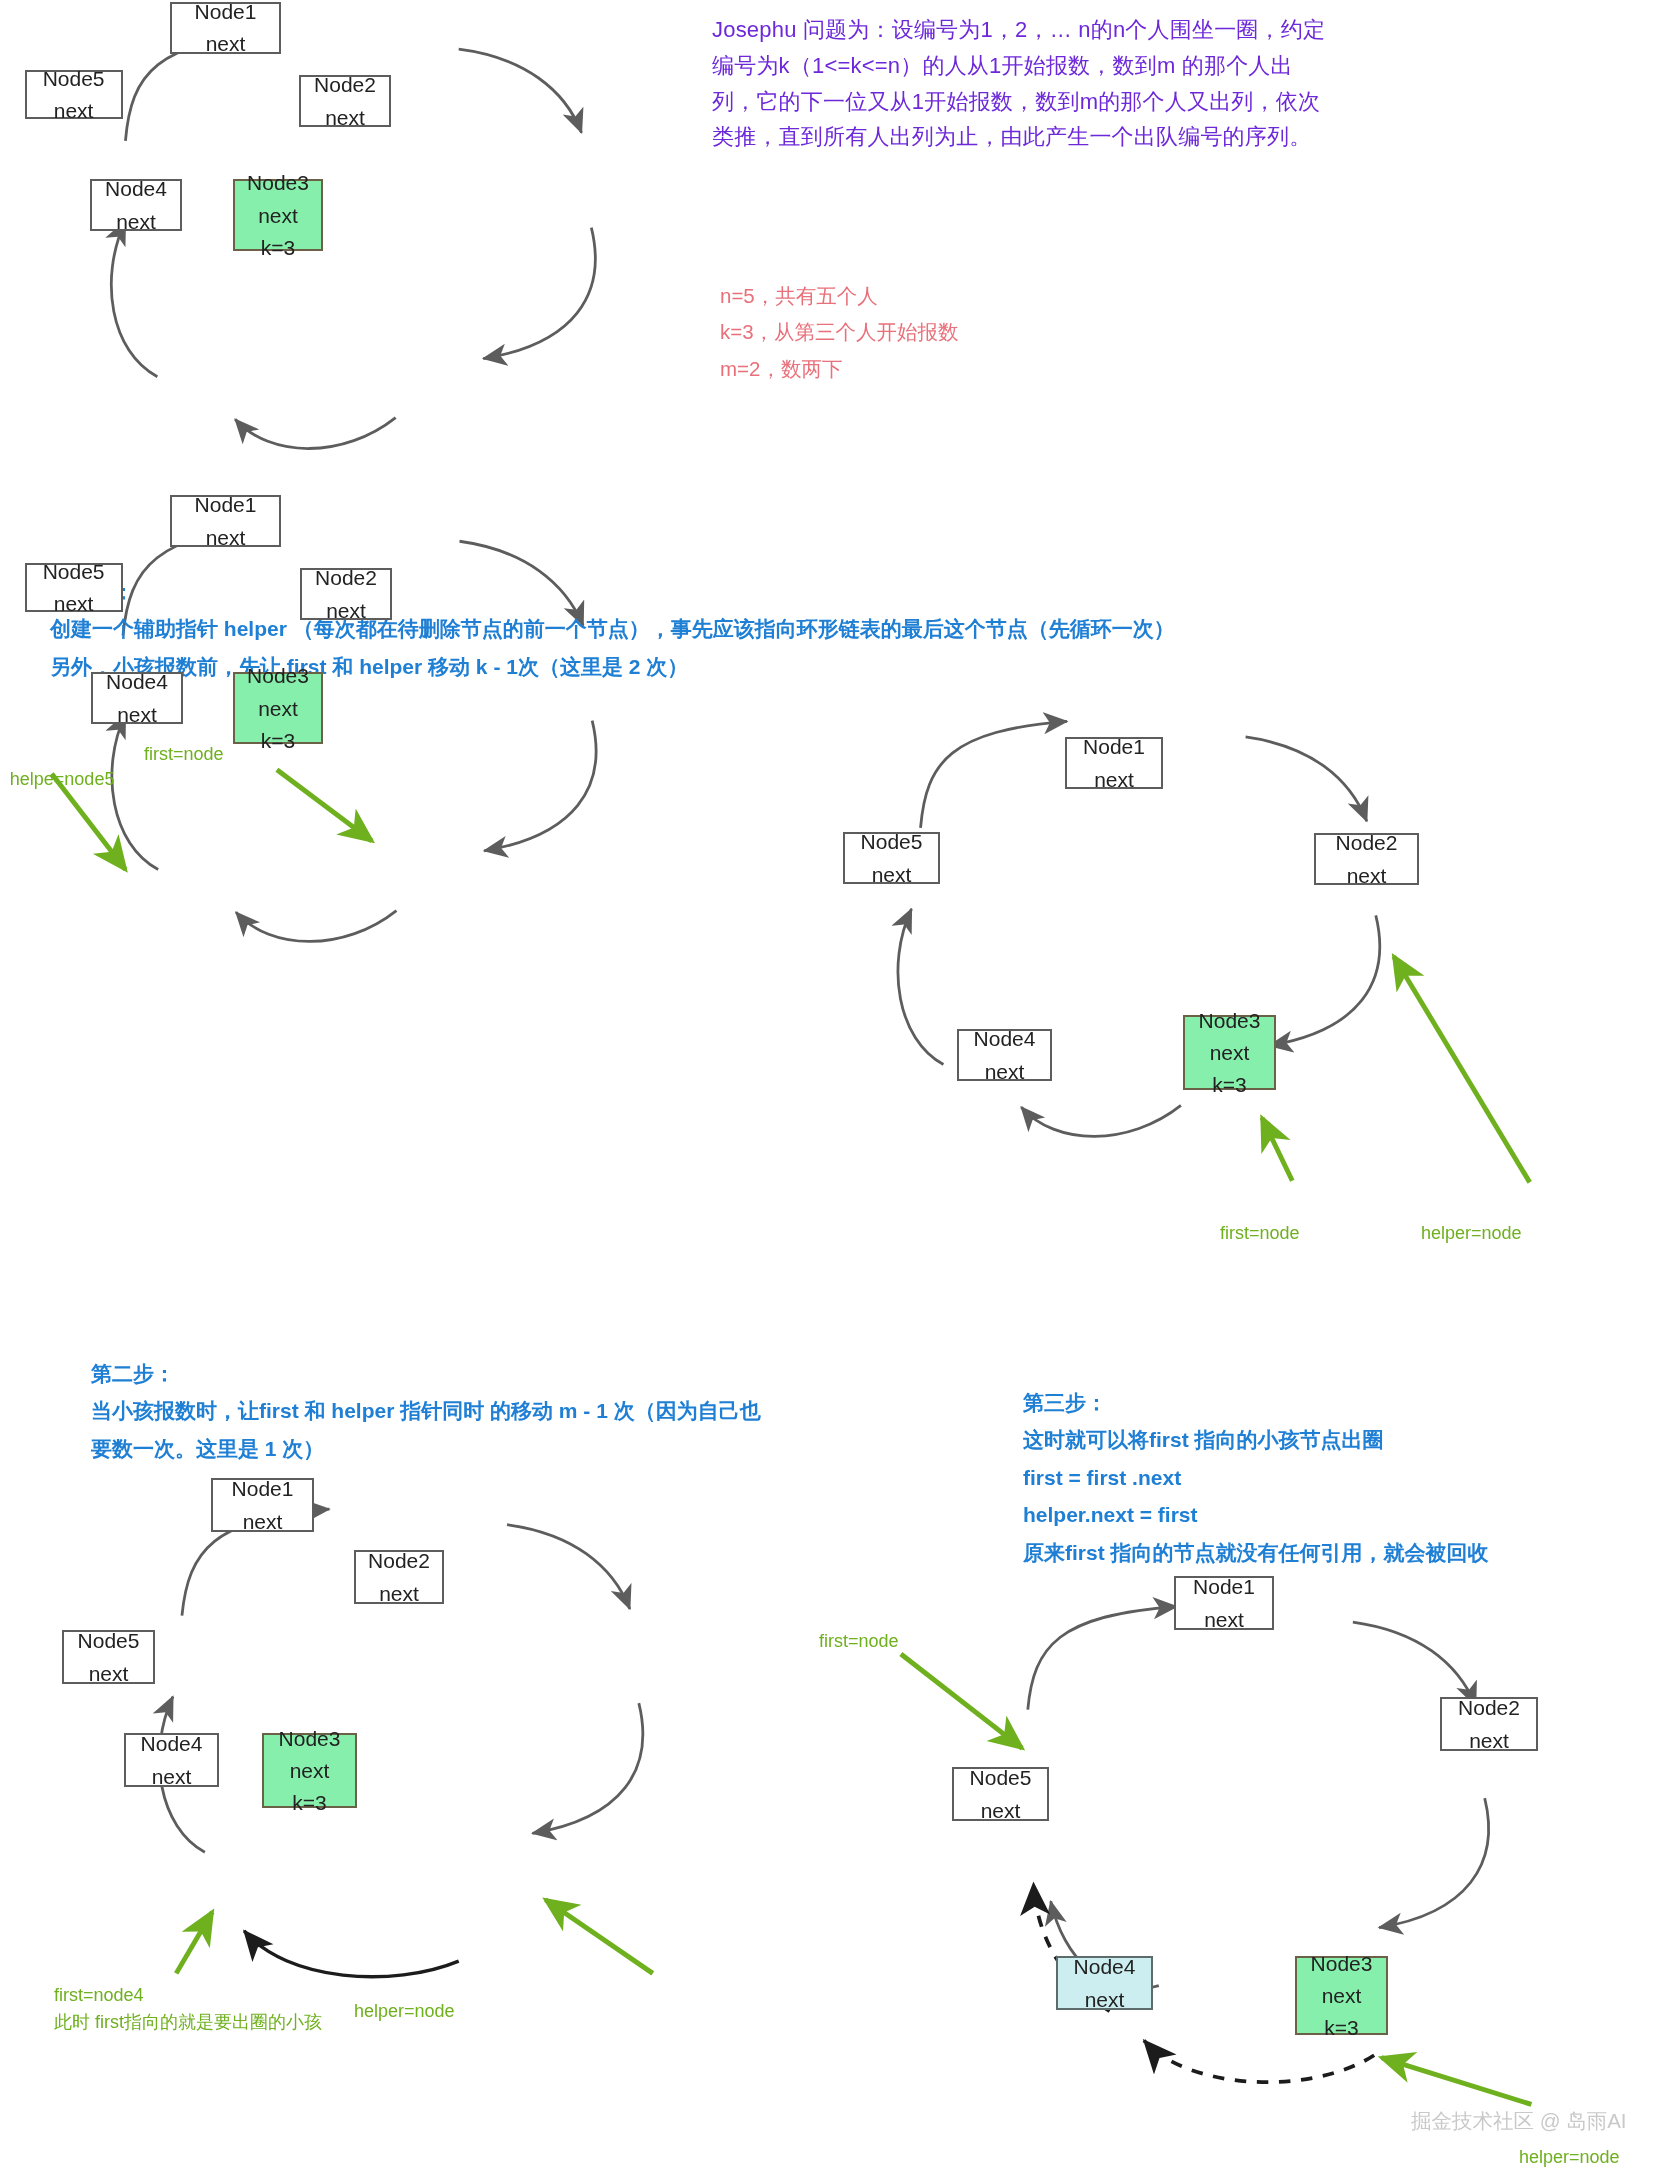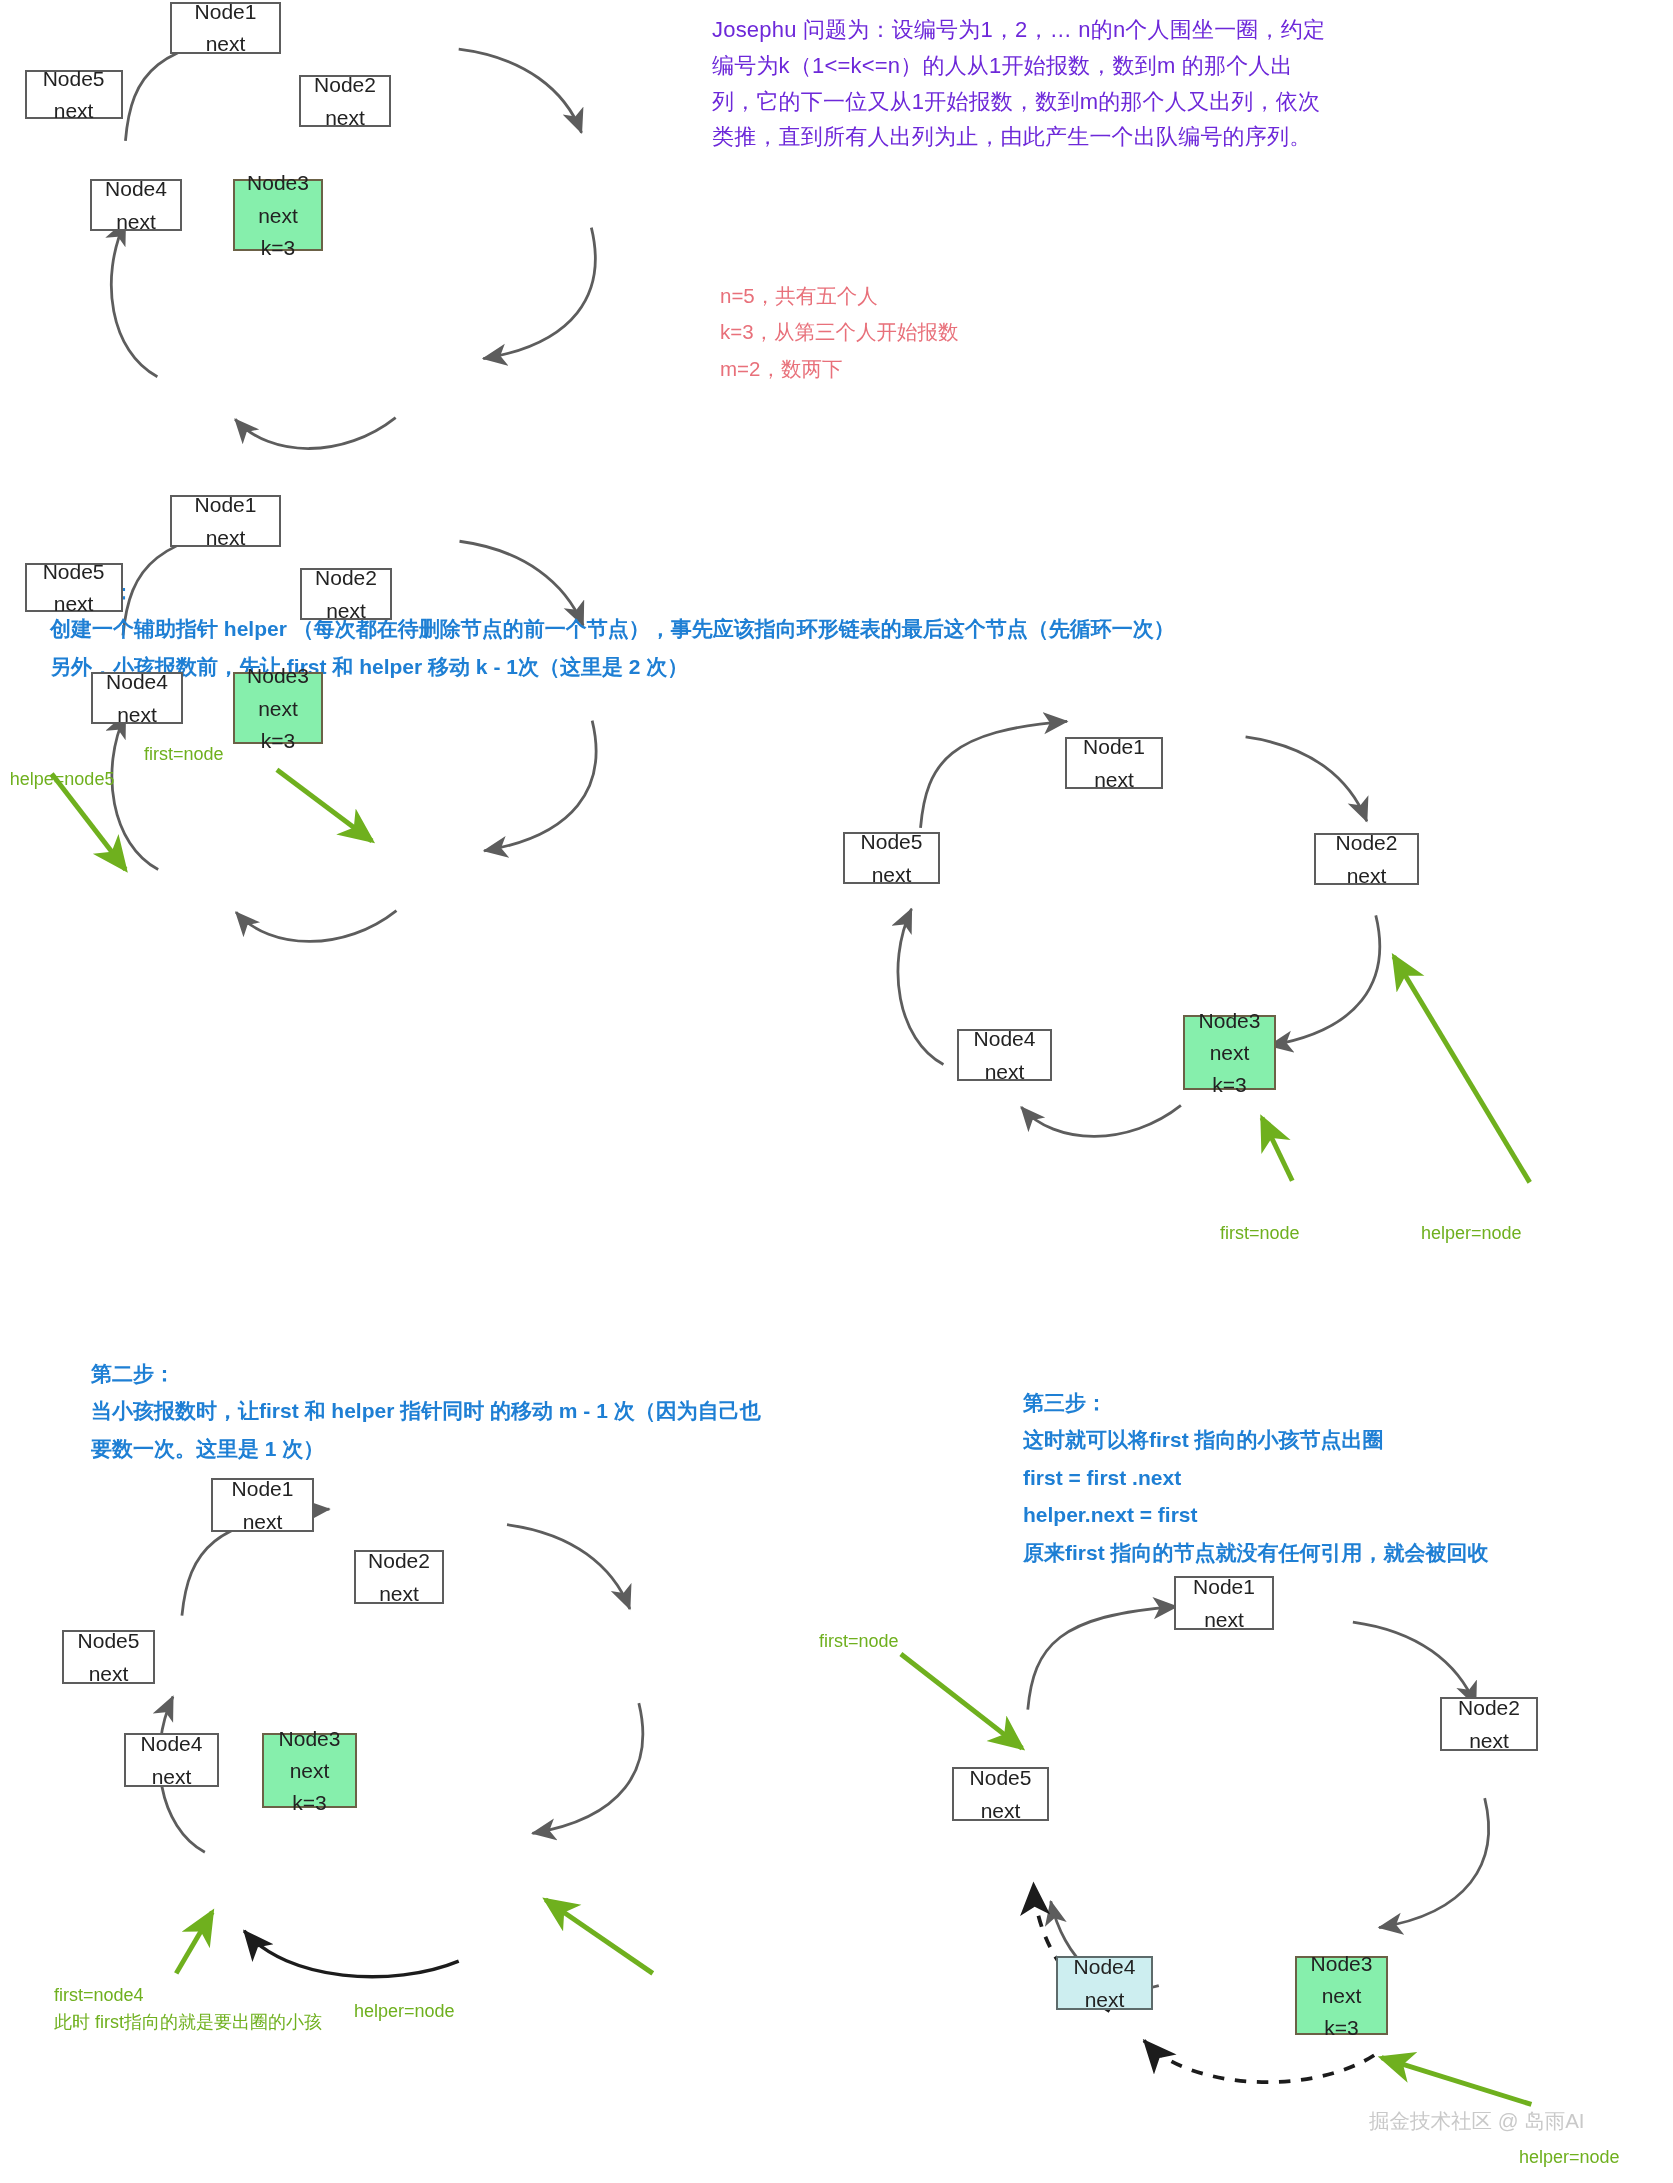--- a/index.html
+++ b/index.html
@@ -24,21 +24,21 @@
   .node.cy{background:#cdeef0;border-color:#5d6b6b;}
 
   
   .ptext{
     position:absolute;color:#6d28d9;font-size:22px;line-height:1.62;
     letter-spacing:0.2px;
   }
   .redblk{position:absolute;color:#e8707a;font-size:20.5px;line-height:1.78;font-weight:normal;}
   .blueblk{position:absolute;color:#1e7fd4;font-size:21px;line-height:1.78;font-weight:bold;}
   .glabel{position:absolute;color:#6fb01e;font-size:18px;font-weight:normal;line-height:1.5;white-space:nowrap;}
-  .wmark{position:absolute;color:#c9c9c9;font-size:20.5px;white-space:nowrap;}
+  .wmark{position:absolute;color:#c9c9c9;font-size:20.5px;white-space:nowrap;margin-left:42px;}
 </style>
 </head>
 <body>
 
 <div class="stage">
 
   <svg class="layer" viewBox="0 0 2044 2666">
     <defs>
       <marker id="ah" markerWidth="11" markerHeight="11" refX="8.5" refY="4" orient="auto">
         <path d="M0,0 L9,4 L0,8 L2.3,4 z" fill="#5d5d5d"></path>

